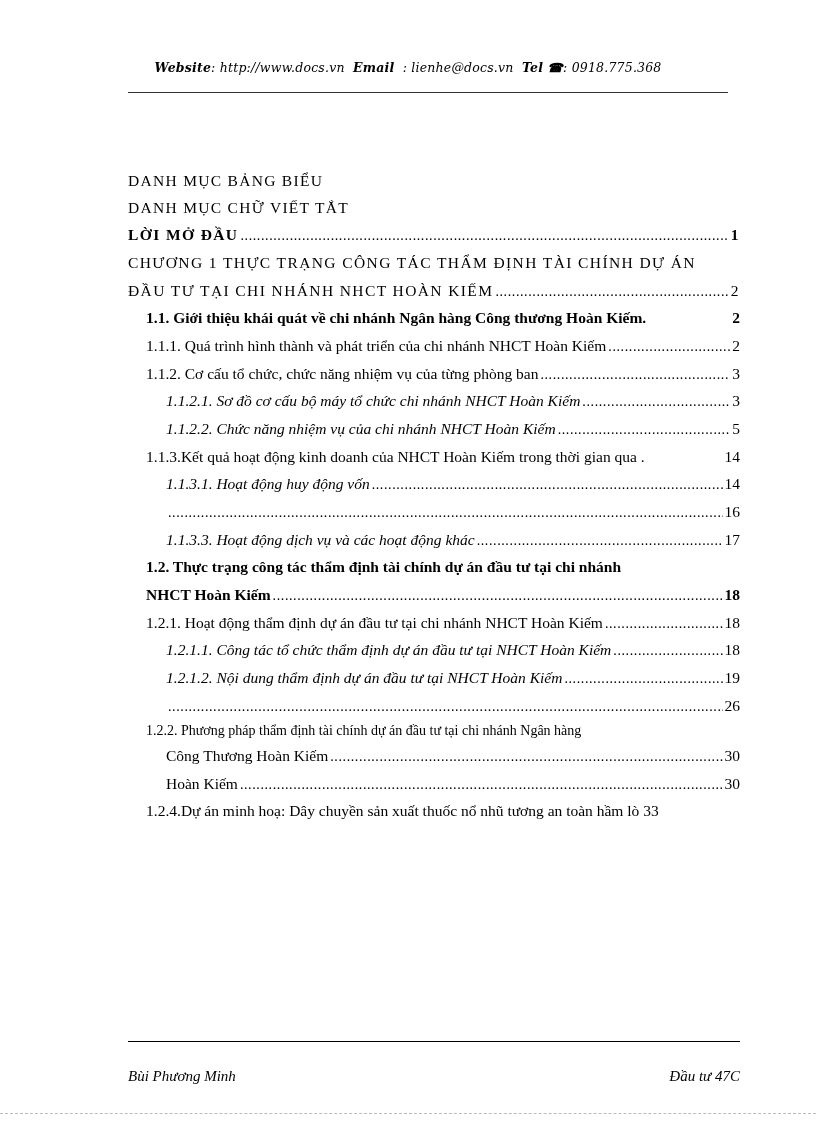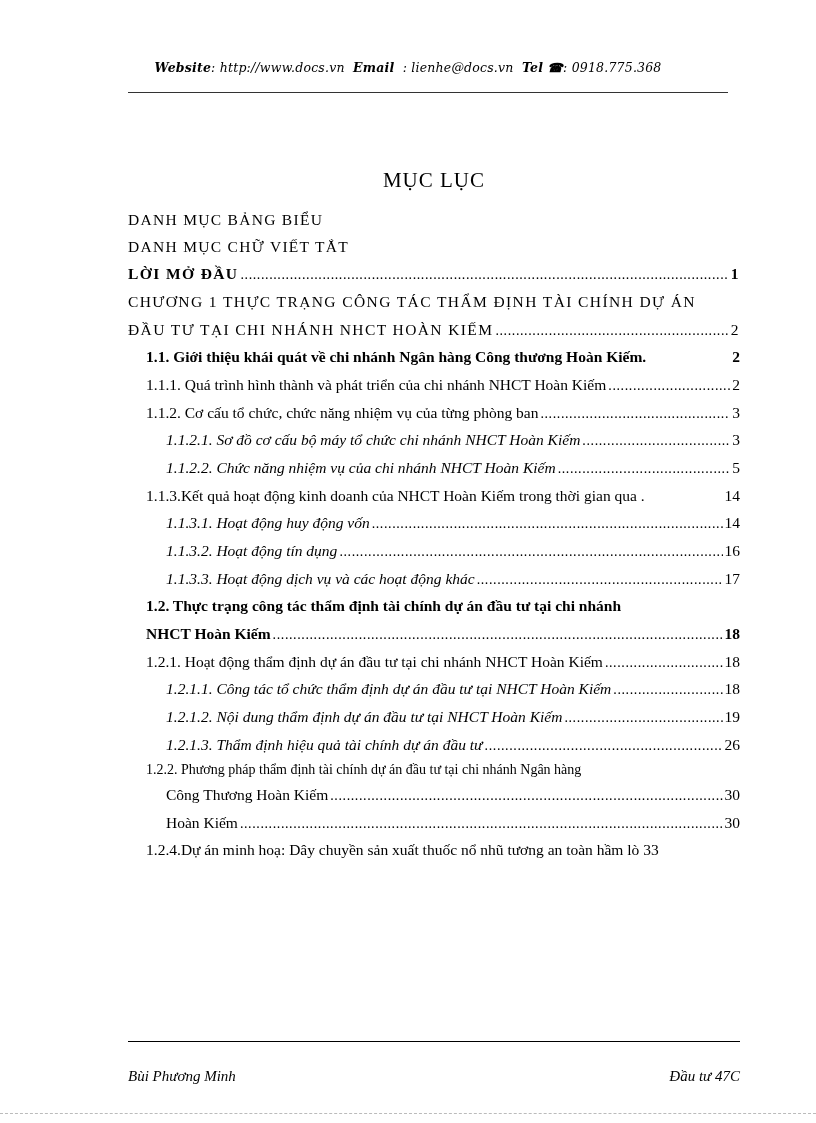--- a/index.html
+++ b/index.html
@@ -133,21 +133,20 @@
 <body>
 
 <div class="page">
 
   <div class="header-area">
     <span class="header-line-text"><b>Website</b><span>: http://www.docs.vn</span>&nbsp;&nbsp;<b>Email</b>&nbsp;&nbsp;<span>: lienhe@docs.vn</span>&nbsp;&nbsp;<b>Tel</b>&nbsp;<b>☎</b><span>: 0918.775.368</span></span>
   </div>
   <div class="header-rule"></div>
 
   <div class="content">
-    <div class="doc-title">MỤC LỤC</div>
 
     <div class="plain">DANH  MỤC  BẢNG  BIỂU</div>
     <div class="plain">DANH  MỤC  CHỮ  VIẾT  TẮT</div>
 
     <div id="entries">
         <div class="toc-line lvl0 wide">
           <span class="toc-text bold">LỜI MỞ ĐẦU</span>
           <span class="toc-dots">................................................................................................................................................................</span>
           <span class="toc-page bold">1</span>
         </div>
@@ -190,21 +189,20 @@
           <span class="toc-text">1.1.3.Kết quả hoạt động kinh doanh của NHCT  Hoàn Kiếm trong thời gian  qua .</span>
           <span class="toc-dots">................................................................................................................................................................</span>
           <span class="toc-page">14</span>
         </div>
         <div class="toc-line lvl2">
           <span class="toc-text italic">1.1.3.1.  Hoạt động huy động vốn</span>
           <span class="toc-dots">................................................................................................................................................................</span>
           <span class="toc-page">14</span>
         </div>
         <div class="toc-line lvl2">
-          <span class="toc-text italic">1.1.3.2.  Hoạt động tín dụng</span>
           <span class="toc-dots">................................................................................................................................................................</span>
           <span class="toc-page">16</span>
         </div>
         <div class="toc-line lvl2">
           <span class="toc-text italic">1.1.3.3.  Hoạt động dịch vụ và các hoạt động khác</span>
           <span class="toc-dots">................................................................................................................................................................</span>
           <span class="toc-page">17</span>
         </div>
         <div class="toc-line lvl1 nodots">
           <span class="toc-text bold">1.2. Thực trạng công tác thẩm định tài chính dự án đầu tư tại chi nhánh</span>
@@ -225,21 +223,20 @@
           <span class="toc-text italic">1.2.1.1. Công tác tổ chức thẩm định dự án đầu tư tại NHCT  Hoàn Kiếm</span>
           <span class="toc-dots">................................................................................................................................................................</span>
           <span class="toc-page">18</span>
         </div>
         <div class="toc-line lvl2">
           <span class="toc-text italic">1.2.1.2. Nội dung thẩm định dự án đầu tư tại NHCT  Hoàn Kiếm</span>
           <span class="toc-dots">................................................................................................................................................................</span>
           <span class="toc-page">19</span>
         </div>
         <div class="toc-line lvl2">
-          <span class="toc-text italic">1.2.1.3. Thẩm định hiệu quả tài chính dự án đầu tư</span>
           <span class="toc-dots">................................................................................................................................................................</span>
           <span class="toc-page">26</span>
         </div>
       </div>
 
     <div id="wrapped">
         <div class="wrapline lvl1" style="margin-left: 18px;">1.2.2.  Phương  pháp  thẩm  định  tài  chính  dự  án  đầu  tư  tại  chi  nhánh   Ngân  hàng</div>
         <div class="toc-line lvl2">
           <span class="toc-text">Công Thương  Hoàn Kiếm</span>
           <span class="toc-dots">................................................................................................................................................................</span>

